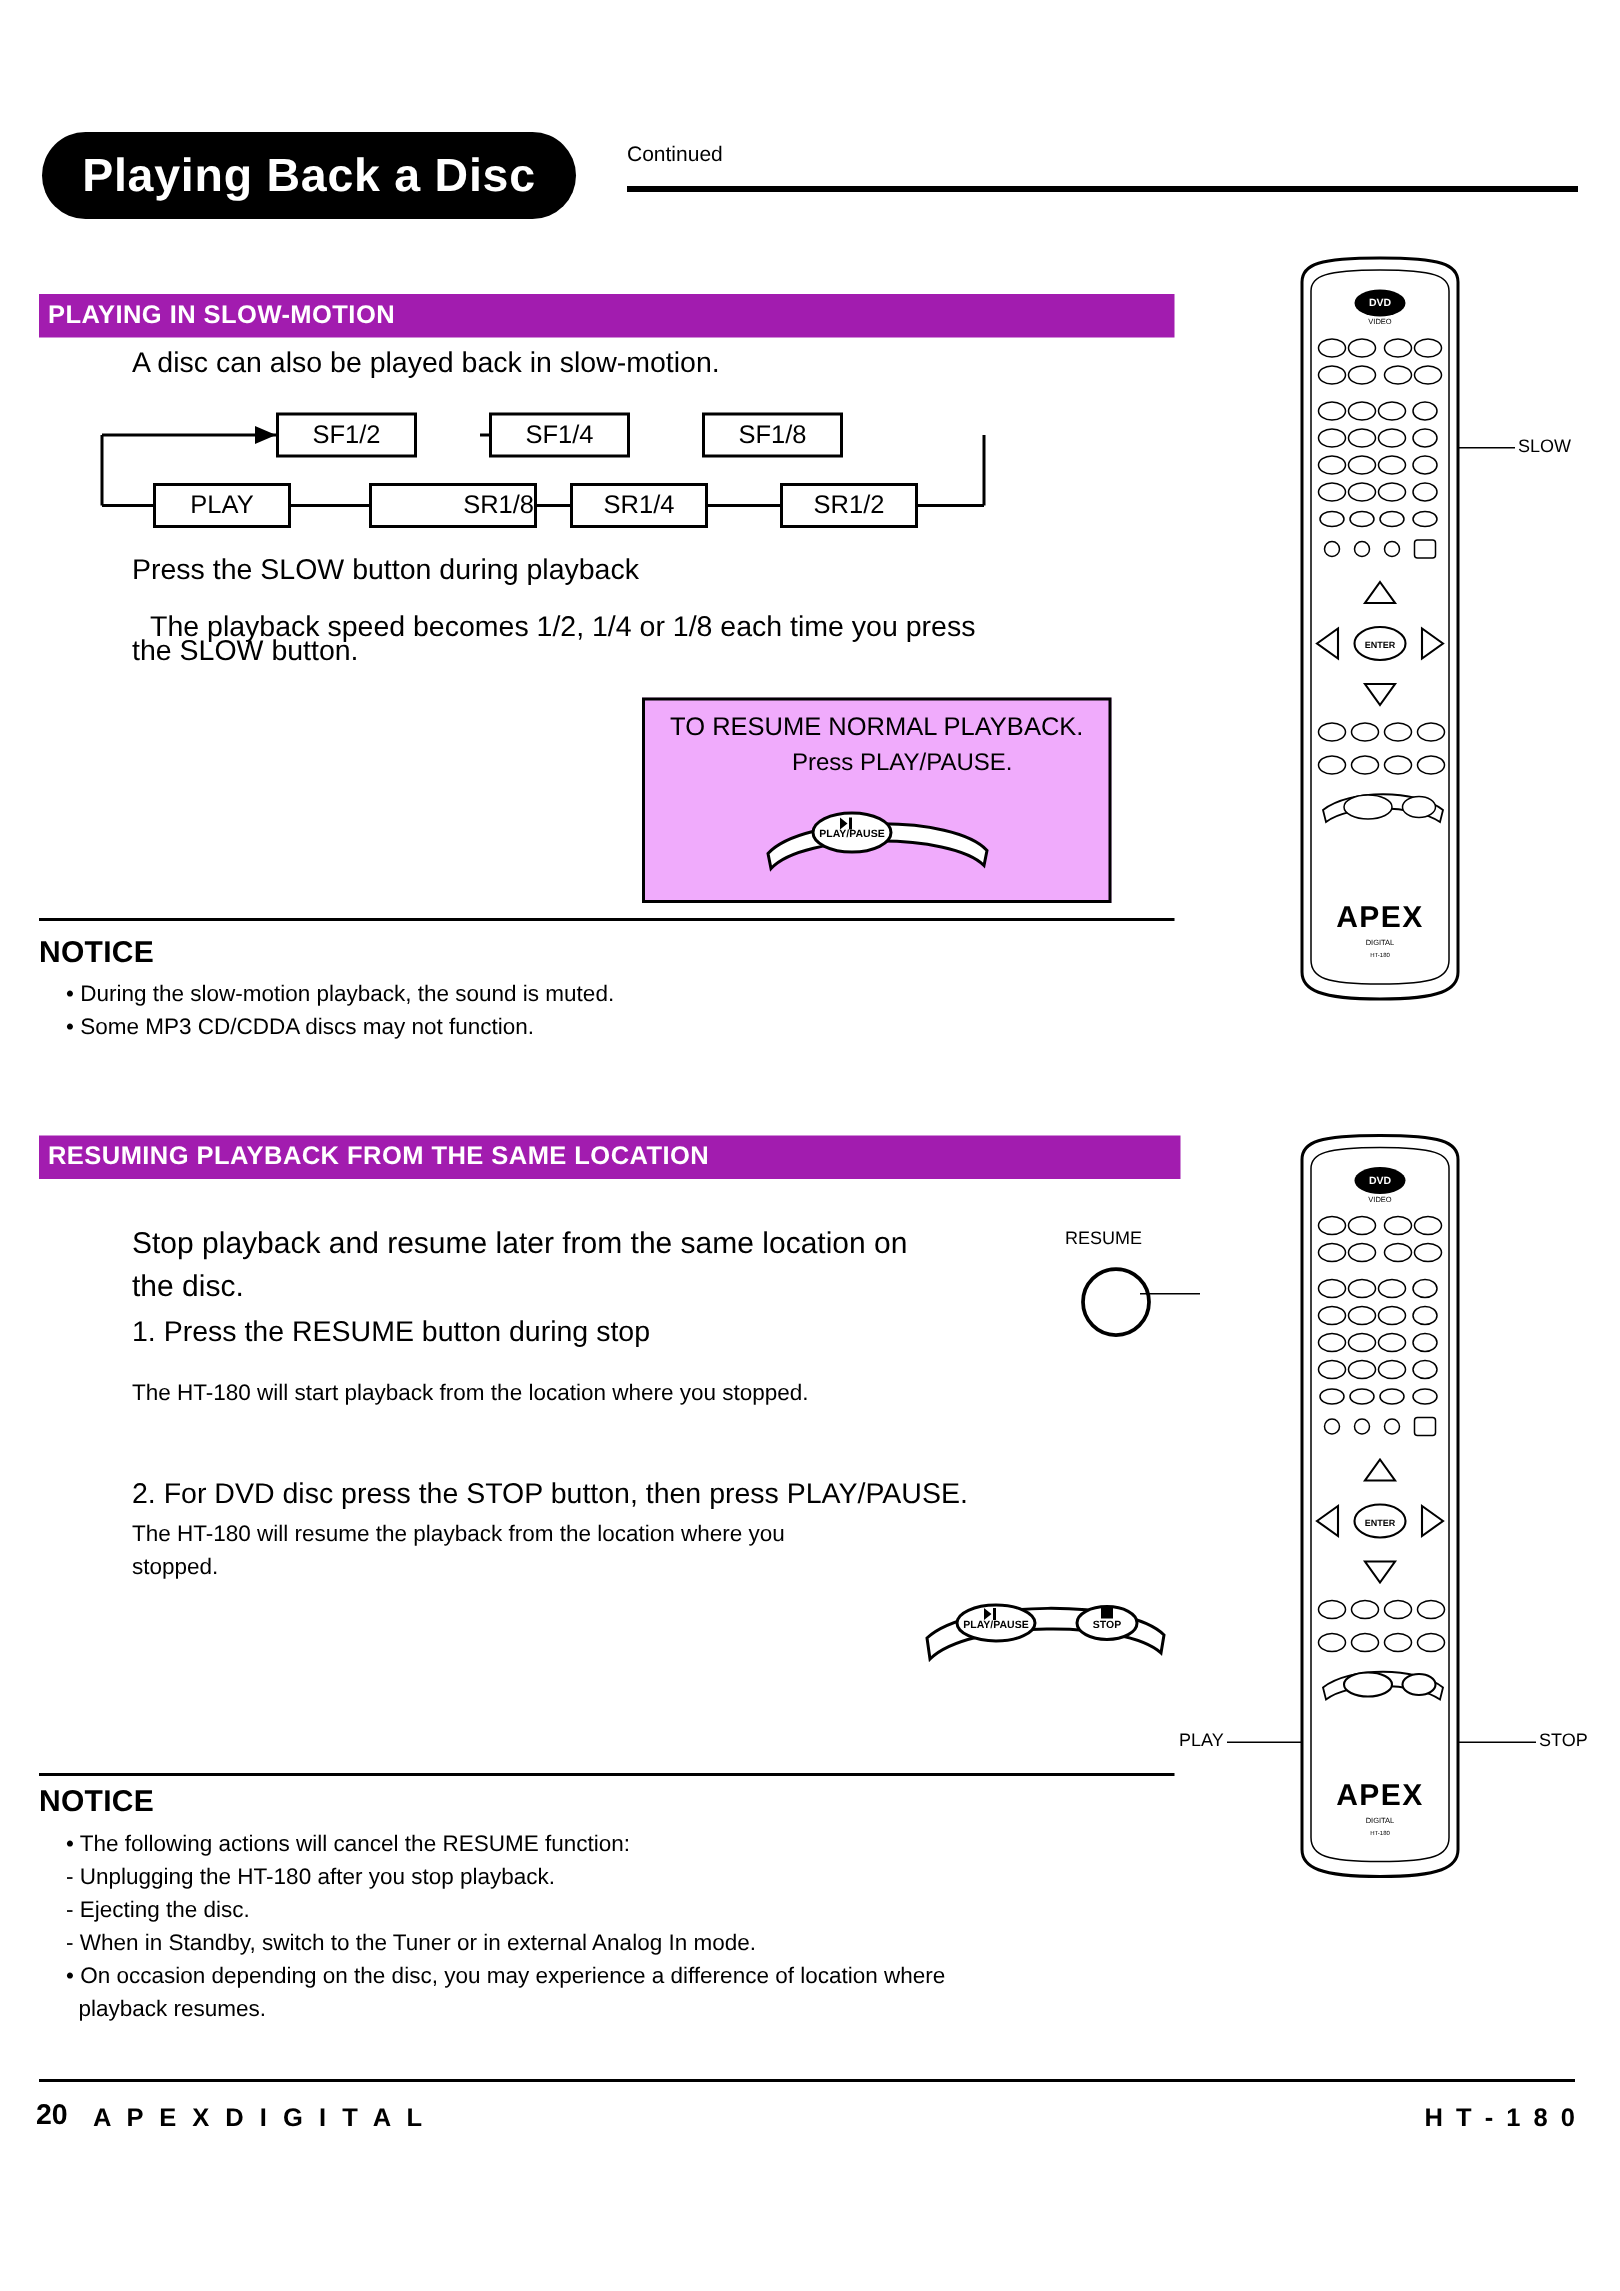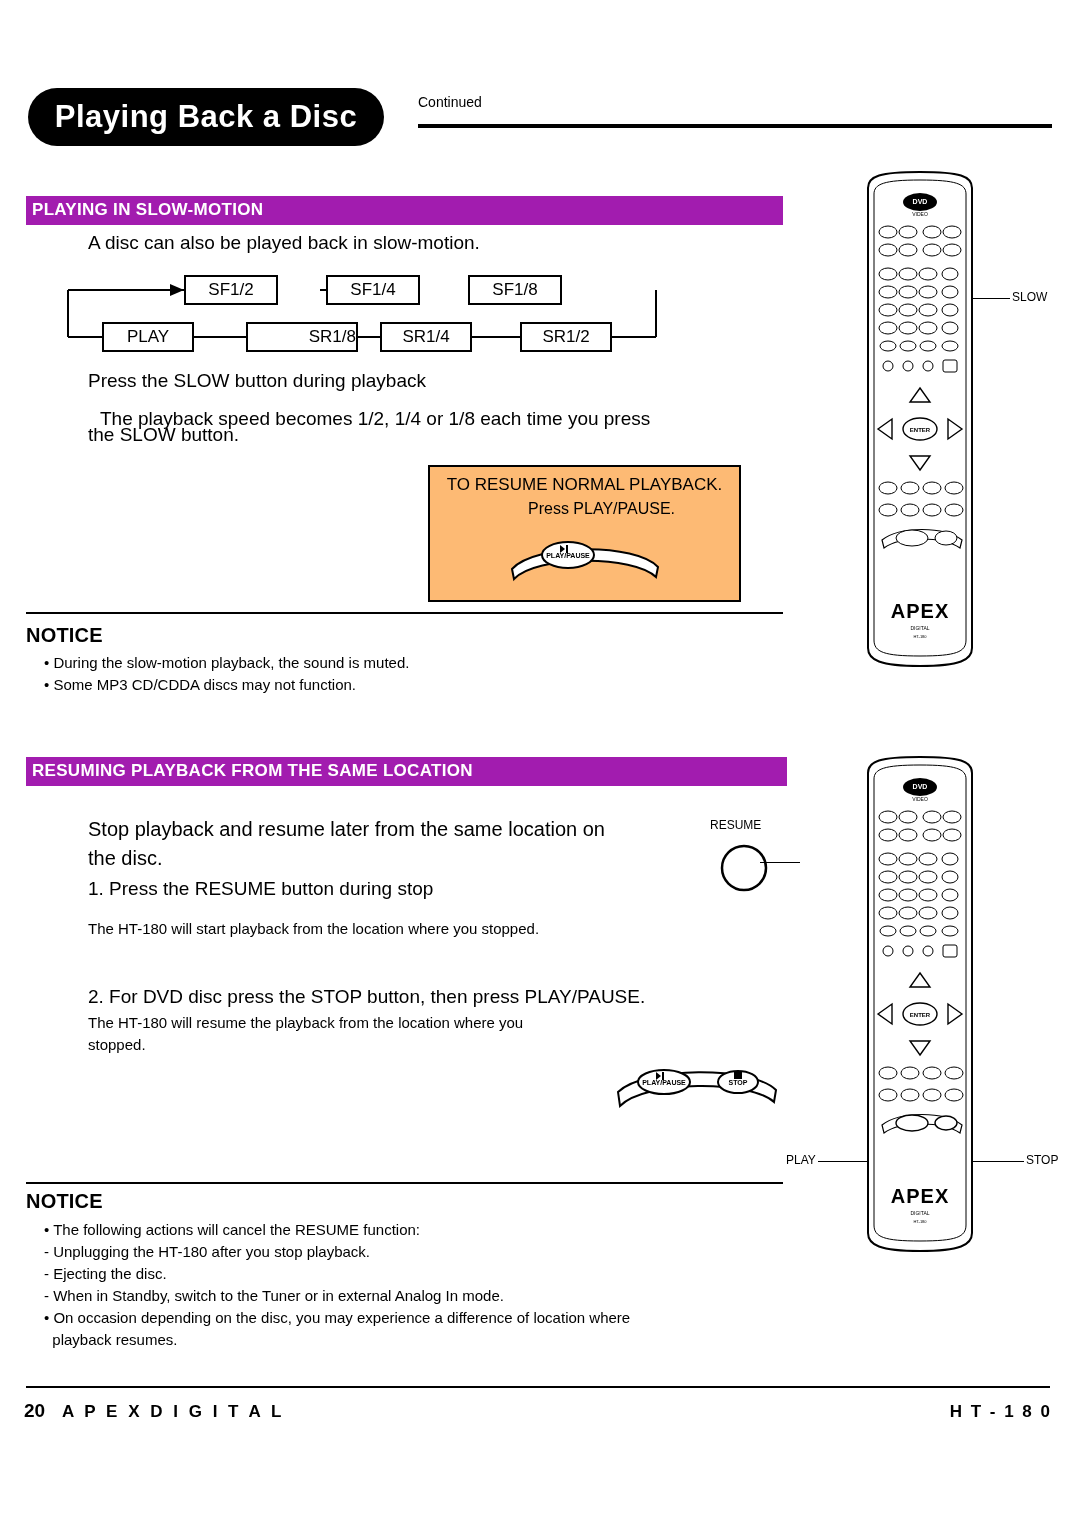--- a/index.html
+++ b/index.html
@@ -102,21 +102,21 @@
 
   
   #resume-box {
     position: absolute;
     left: 428px;
     top: 465px;
     width: 313px;
     height: 137px;
     border: 2px solid #000;
     box-sizing: border-box;
-    background: #fdba74;
+    background: #f0abfc;
   }
   #resume-line1 {
     position: absolute; left: 0; top: 8px; width: 100%;
     text-align: center; font-size: 17px;
   }
   #resume-line2 {
     position: absolute; left: 0; top: 33px; width: 100%;
     text-align: center; font-size: 16px; padding-left: 17px;
   }
 

